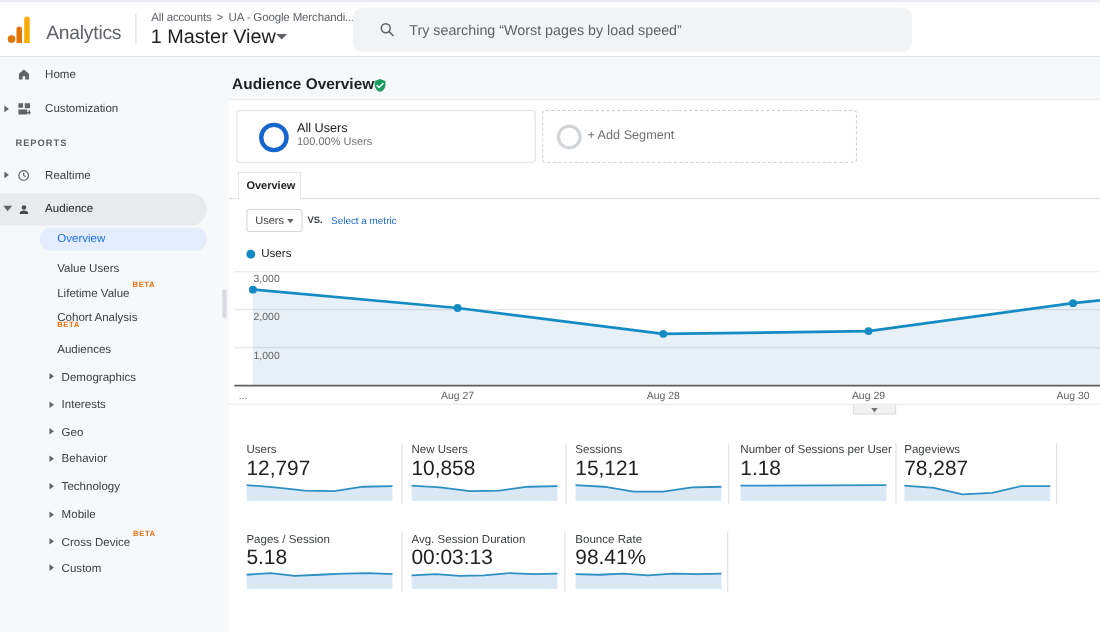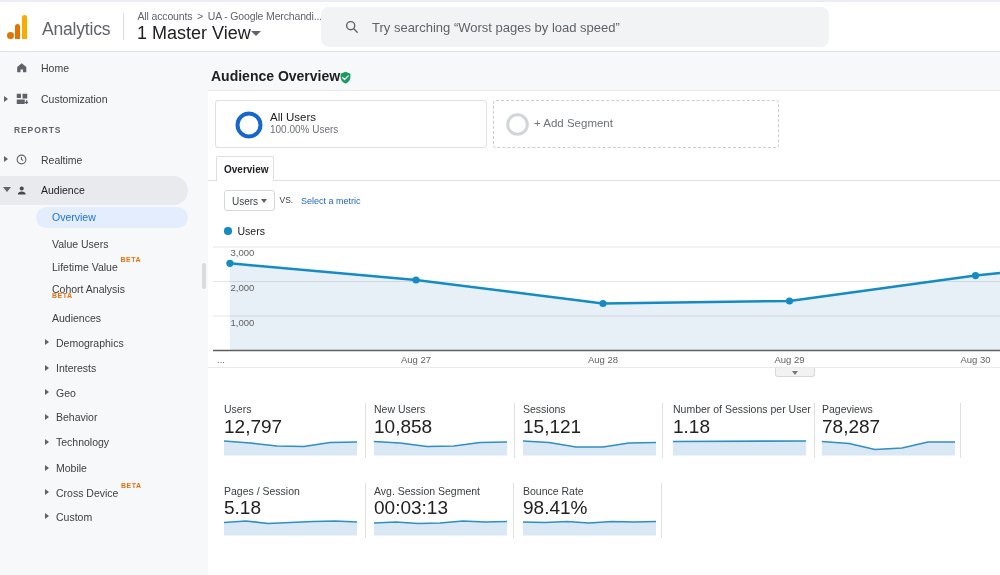--- a/index.html
+++ b/index.html
@@ -42,21 +42,21 @@
 #seg1-t2 { position:absolute; left:54px; top:22.5px; font-size:10px; color:#6e7276; }
 #seg2-t { position:absolute; left:40px; top:15.5px; font-size:11.5px; color:#6e7276; }
 
 #tabline { position:absolute; left:208px; top:180px; width:792px; height:1px; background:#dddfe3; }
 #tab { position:absolute; left:216px; top:156px; width:58px; height:25px; background:#fff; border:1px solid #dddfe3; border-bottom:none; border-radius:2px 2px 0 0; }
 #tab span { position:absolute; left:7px; top:7px; font-size:10px; font-weight:bold; color:#202124; }
 
 #dd { position:absolute; left:224px; top:190px; width:51px; height:21px; background:#fff; border:1px solid #d5d8db; border-radius:3px; }
 #dd span { position:absolute; left:7px; top:5px; font-size:10px; color:#3c4043; }
 #dd i { position:absolute; right:7px; top:8px; width:0; height:0; border-left:3.5px solid transparent; border-right:3.5px solid transparent; border-top:4.5px solid #5f6368; }
-#vs { position:absolute; left:279.5px; top:195px; font-size:8.5px; font-weight:normal; color:#3c4043; }
+#vs { position:absolute; left:279.5px; top:195px; font-size:8.5px; font-weight:bold; color:#3c4043; }
 #selmetric { position:absolute; left:301px; top:195.5px; font-size:9px; color:#1b66c9; }
 #legend-dot { position:absolute; left:224px; top:227px; width:7.5px; height:7.5px; border-radius:50%; background:#118bc4; }
 #legend-txt { position:absolute; left:237.5px; top:224.5px; font-size:10.5px; color:#202124; }
 
 #axisline2 { position:absolute; left:208px; top:367px; width:792px; height:1px; background:#e9e9e9; }
 #handle { position:absolute; left:775px; top:368px; width:40px; height:8.5px; background:#f2f2f2; border:1px solid #d8d8d8; border-top:none; border-radius:0 0 3px 3px; }
 #handle i { position:absolute; left:16px; top:2.5px; width:0; height:0; border-left:3.5px solid transparent; border-right:3.5px solid transparent; border-top:4px solid #777; }
 
 .mlabel { position:absolute; font-size:10.5px; color:#3c4043; }
 .mvalue { position:absolute; font-size:19px; color:#212121; }
@@ -246,21 +246,21 @@
 <div class="vdiv" style="left:814px; top:403px; height:55px;"></div>
 <div class="vdiv" style="left:960px; top:403px; height:55px;"></div>
 
 <div class="mlabel" style="left:224px; top:484.5px;">Pages / Session</div>
 <div class="mvalue" style="left:224px; top:496.5px;">5.18</div>
 <svg class="spark" style="position:absolute; left:224px; top:520px;" width="133" height="16" viewBox="0 0 133 16">
     <polygon points="0,2.5 22,1 44,3.5 66,2.5 89,1.5 111,1 133,2 133,15.5 0,15.5" fill="#d9e8f4"></polygon>
     <polyline points="0,2.5 22,1 44,3.5 66,2.5 89,1.5 111,1 133,2" fill="none" stroke="#2e8fc2" stroke-width="1.6"></polyline>
   </svg>
 
-<div class="mlabel" style="left:374px; top:484.5px;">Avg. Session Segment</div>
+<div class="mlabel" style="left:374px; top:484.5px;">Avg. Session Duration</div>
 <div class="mvalue" style="left:374px; top:496.5px;">00:03:13</div>
 <svg class="spark" style="position:absolute; left:374px; top:520px;" width="133" height="16" viewBox="0 0 133 16">
     <polygon points="0,3 22,2 44,3.5 66,3 89,1 111,2 133,1.5 133,15.5 0,15.5" fill="#d9e8f4"></polygon>
     <polyline points="0,3 22,2 44,3.5 66,3 89,1 111,2 133,1.5" fill="none" stroke="#2e8fc2" stroke-width="1.6"></polyline>
   </svg>
 
 <div class="mlabel" style="left:523px; top:484.5px;">Bounce Rate</div>
 <div class="mvalue" style="left:523px; top:496.5px;">98.41%</div>
 <svg class="spark" style="position:absolute; left:523px; top:520px;" width="133" height="16" viewBox="0 0 133 16">
     <polygon points="0,2 22,2.5 44,1.5 66,3 89,1.5 111,2 133,1.5 133,15.5 0,15.5" fill="#d9e8f4"></polygon>

